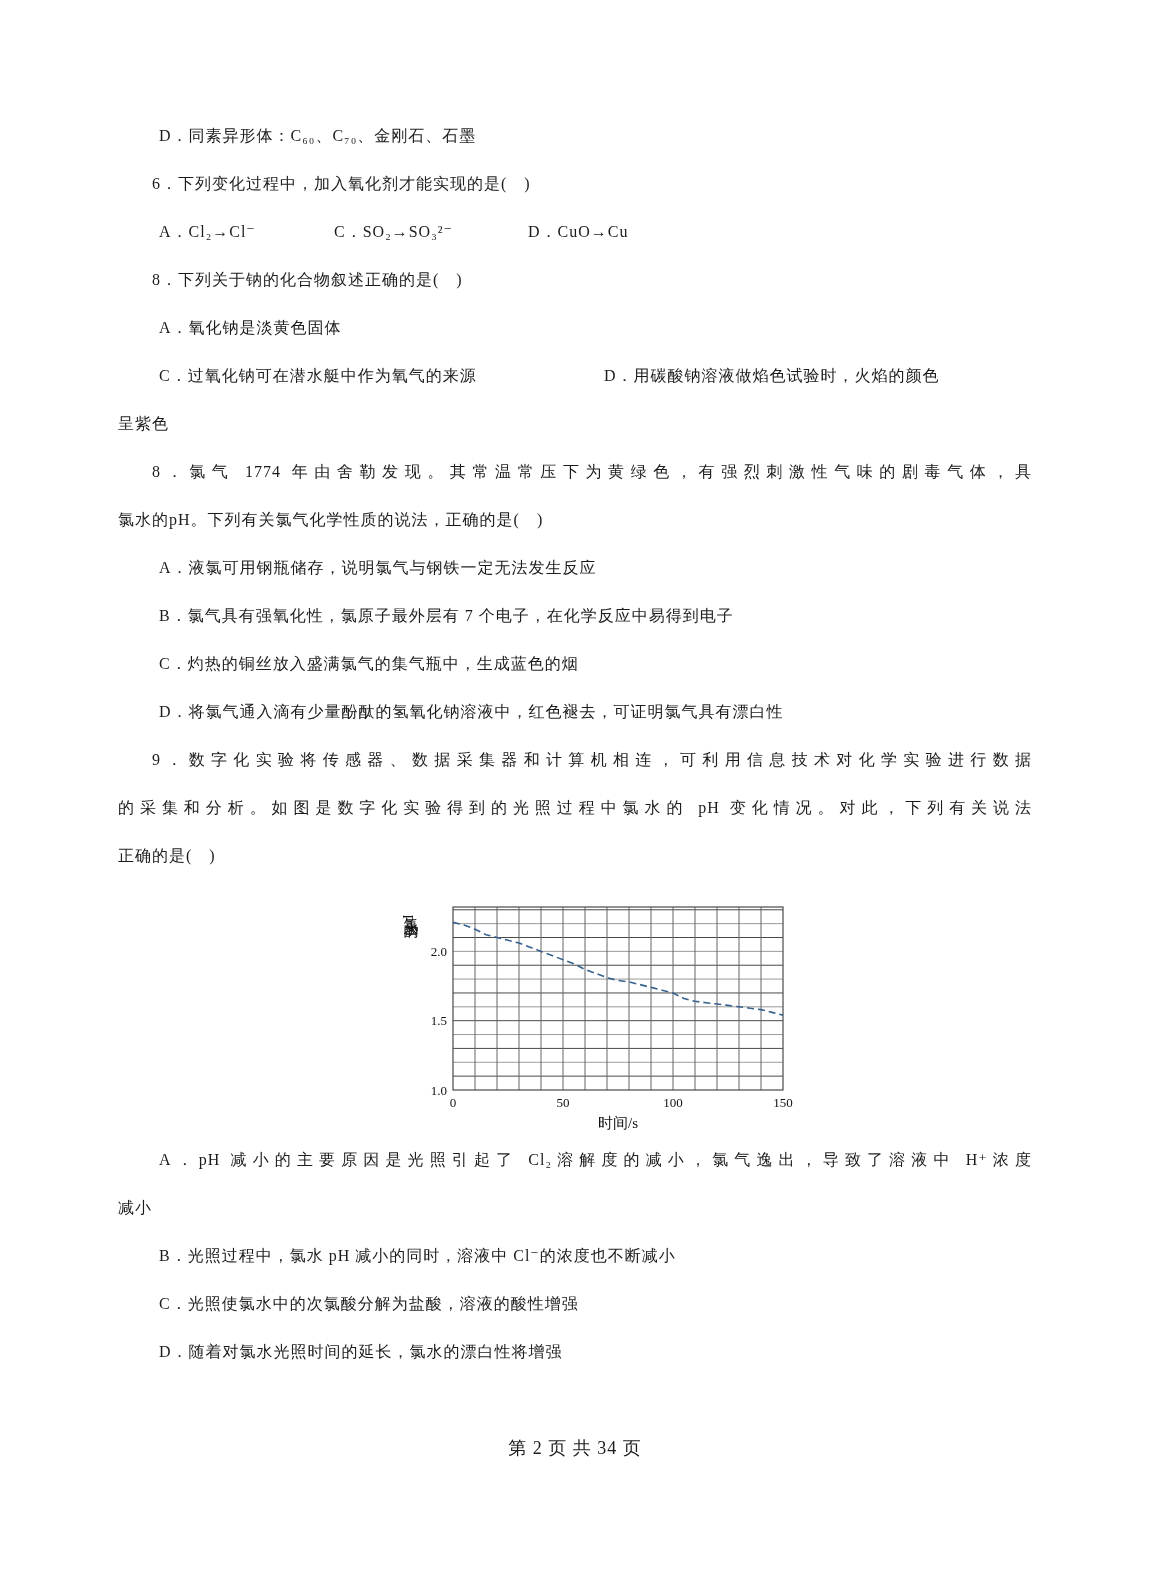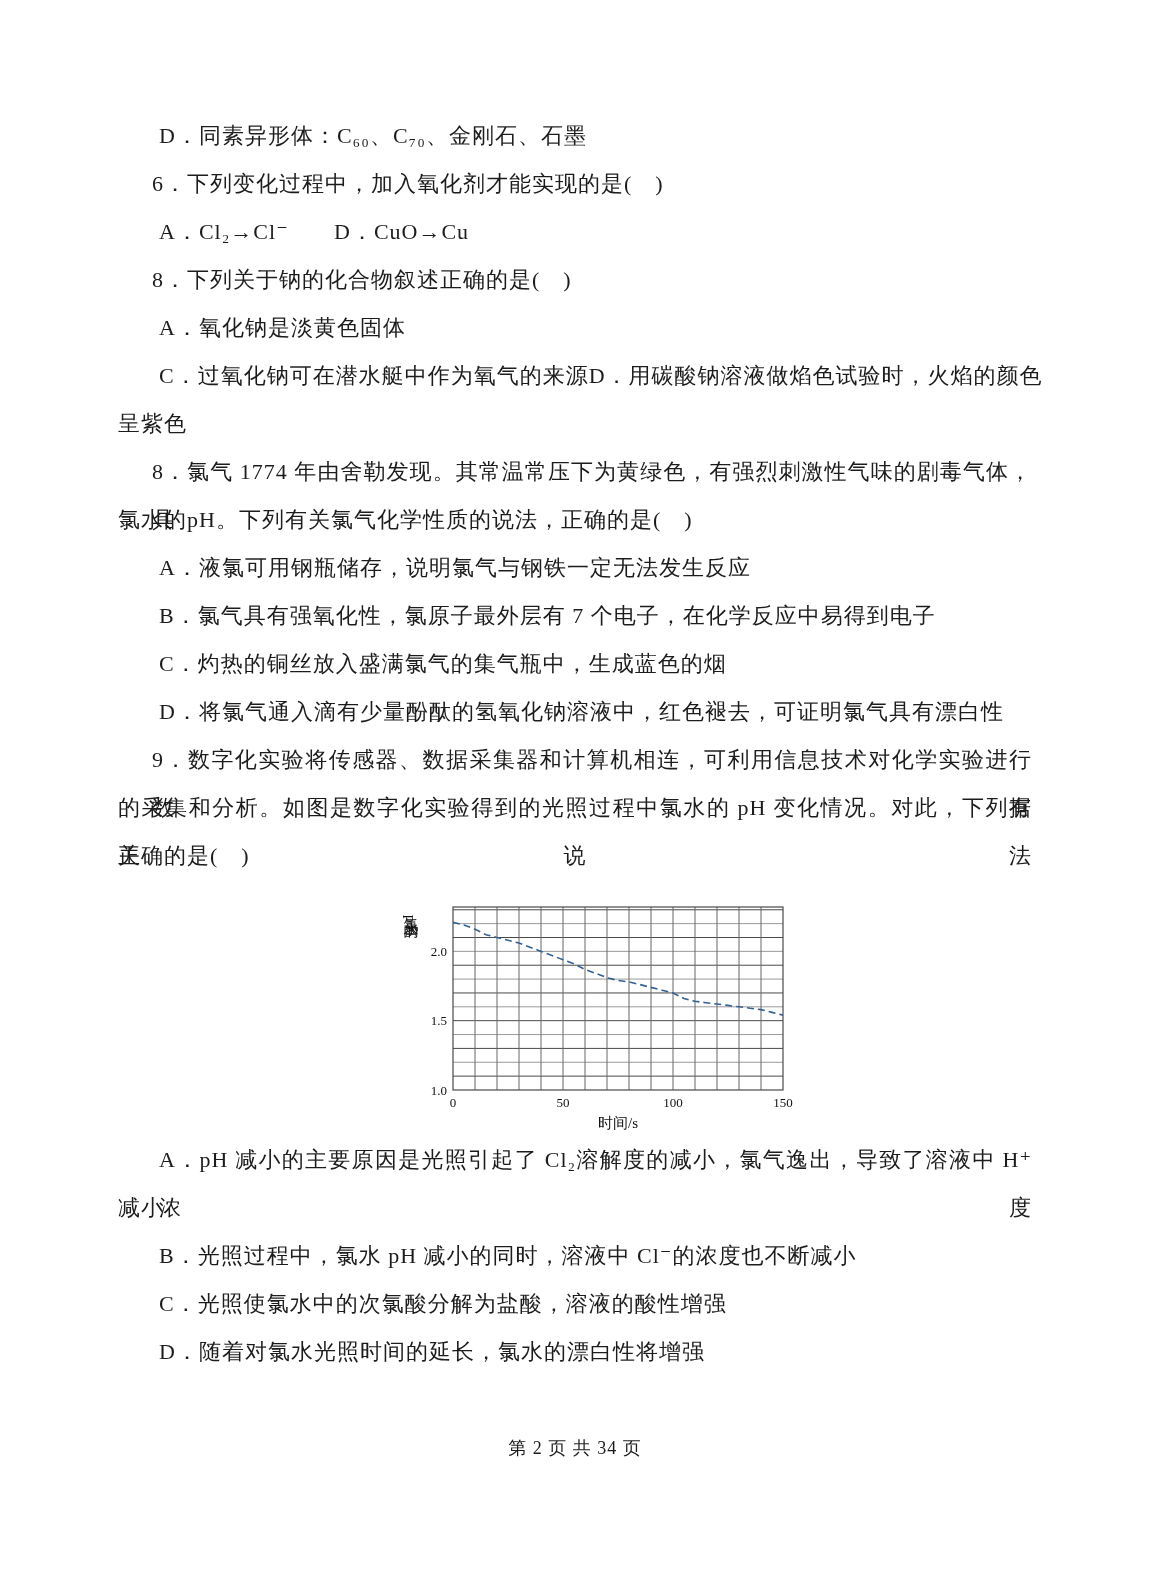--- a/index.html
+++ b/index.html
@@ -3,21 +3,21 @@
 <meta charset="utf-8">
 <style>
   html,body{margin:0;padding:0;}
   body{
     width:1152px;height:1594px;background:#ffffff;color:#1c1c1c;
     font-family:"Liberation Serif","DejaVu Serif",serif;
     position:relative;overflow:hidden;
   }
   .doc{padding:112px 120px 0 118px;}
   .ln{
-    display:block;height:48px;line-height:48px;font-size:22px;
+    display:block;height:48px;line-height:48px;font-size:16px;
     letter-spacing:1px;white-space:nowrap;
   }
   .q{padding-left:34px;}       
   .opt{padding-left:41px;}     
   .just{white-space:normal;text-align:justify;text-align-last:justify;}
   .row{display:flex;padding-left:41px;}
   .row span{display:block;}
   .w1{width:175px;}
   .w2{width:162px;}
   .w3{width:194px;}
@@ -42,20 +42,21 @@
 </head>
 <body>
 
 <div class="doc">
 
   <div class="ln opt">D．同素异形体：C₆₀、C₇₀、金刚石、石墨</div>
 
   <div class="ln q">6．下列变化过程中，加入氧化剂才能实现的是(　)</div>
   <div class="ln row">
     <span class="w1">A．Cl₂→Cl⁻</span>
+    <span class="w3">C．SO₂→SO₃²⁻</span>
     <span>D．CuO→Cu</span>
   </div>
 
   <div class="ln q">8．下列关于钠的化合物叙述正确的是(　)</div>
   <div class="ln row">
     <span class="colA">A．氧化钠是淡黄色固体</span>
   </div>
   <div class="ln row">
     <span class="colA">C．过氧化钠可在潜水艇中作为氧气的来源</span>
     <span>D．用碳酸钠溶液做焰色试验时，火焰的颜色</span>

